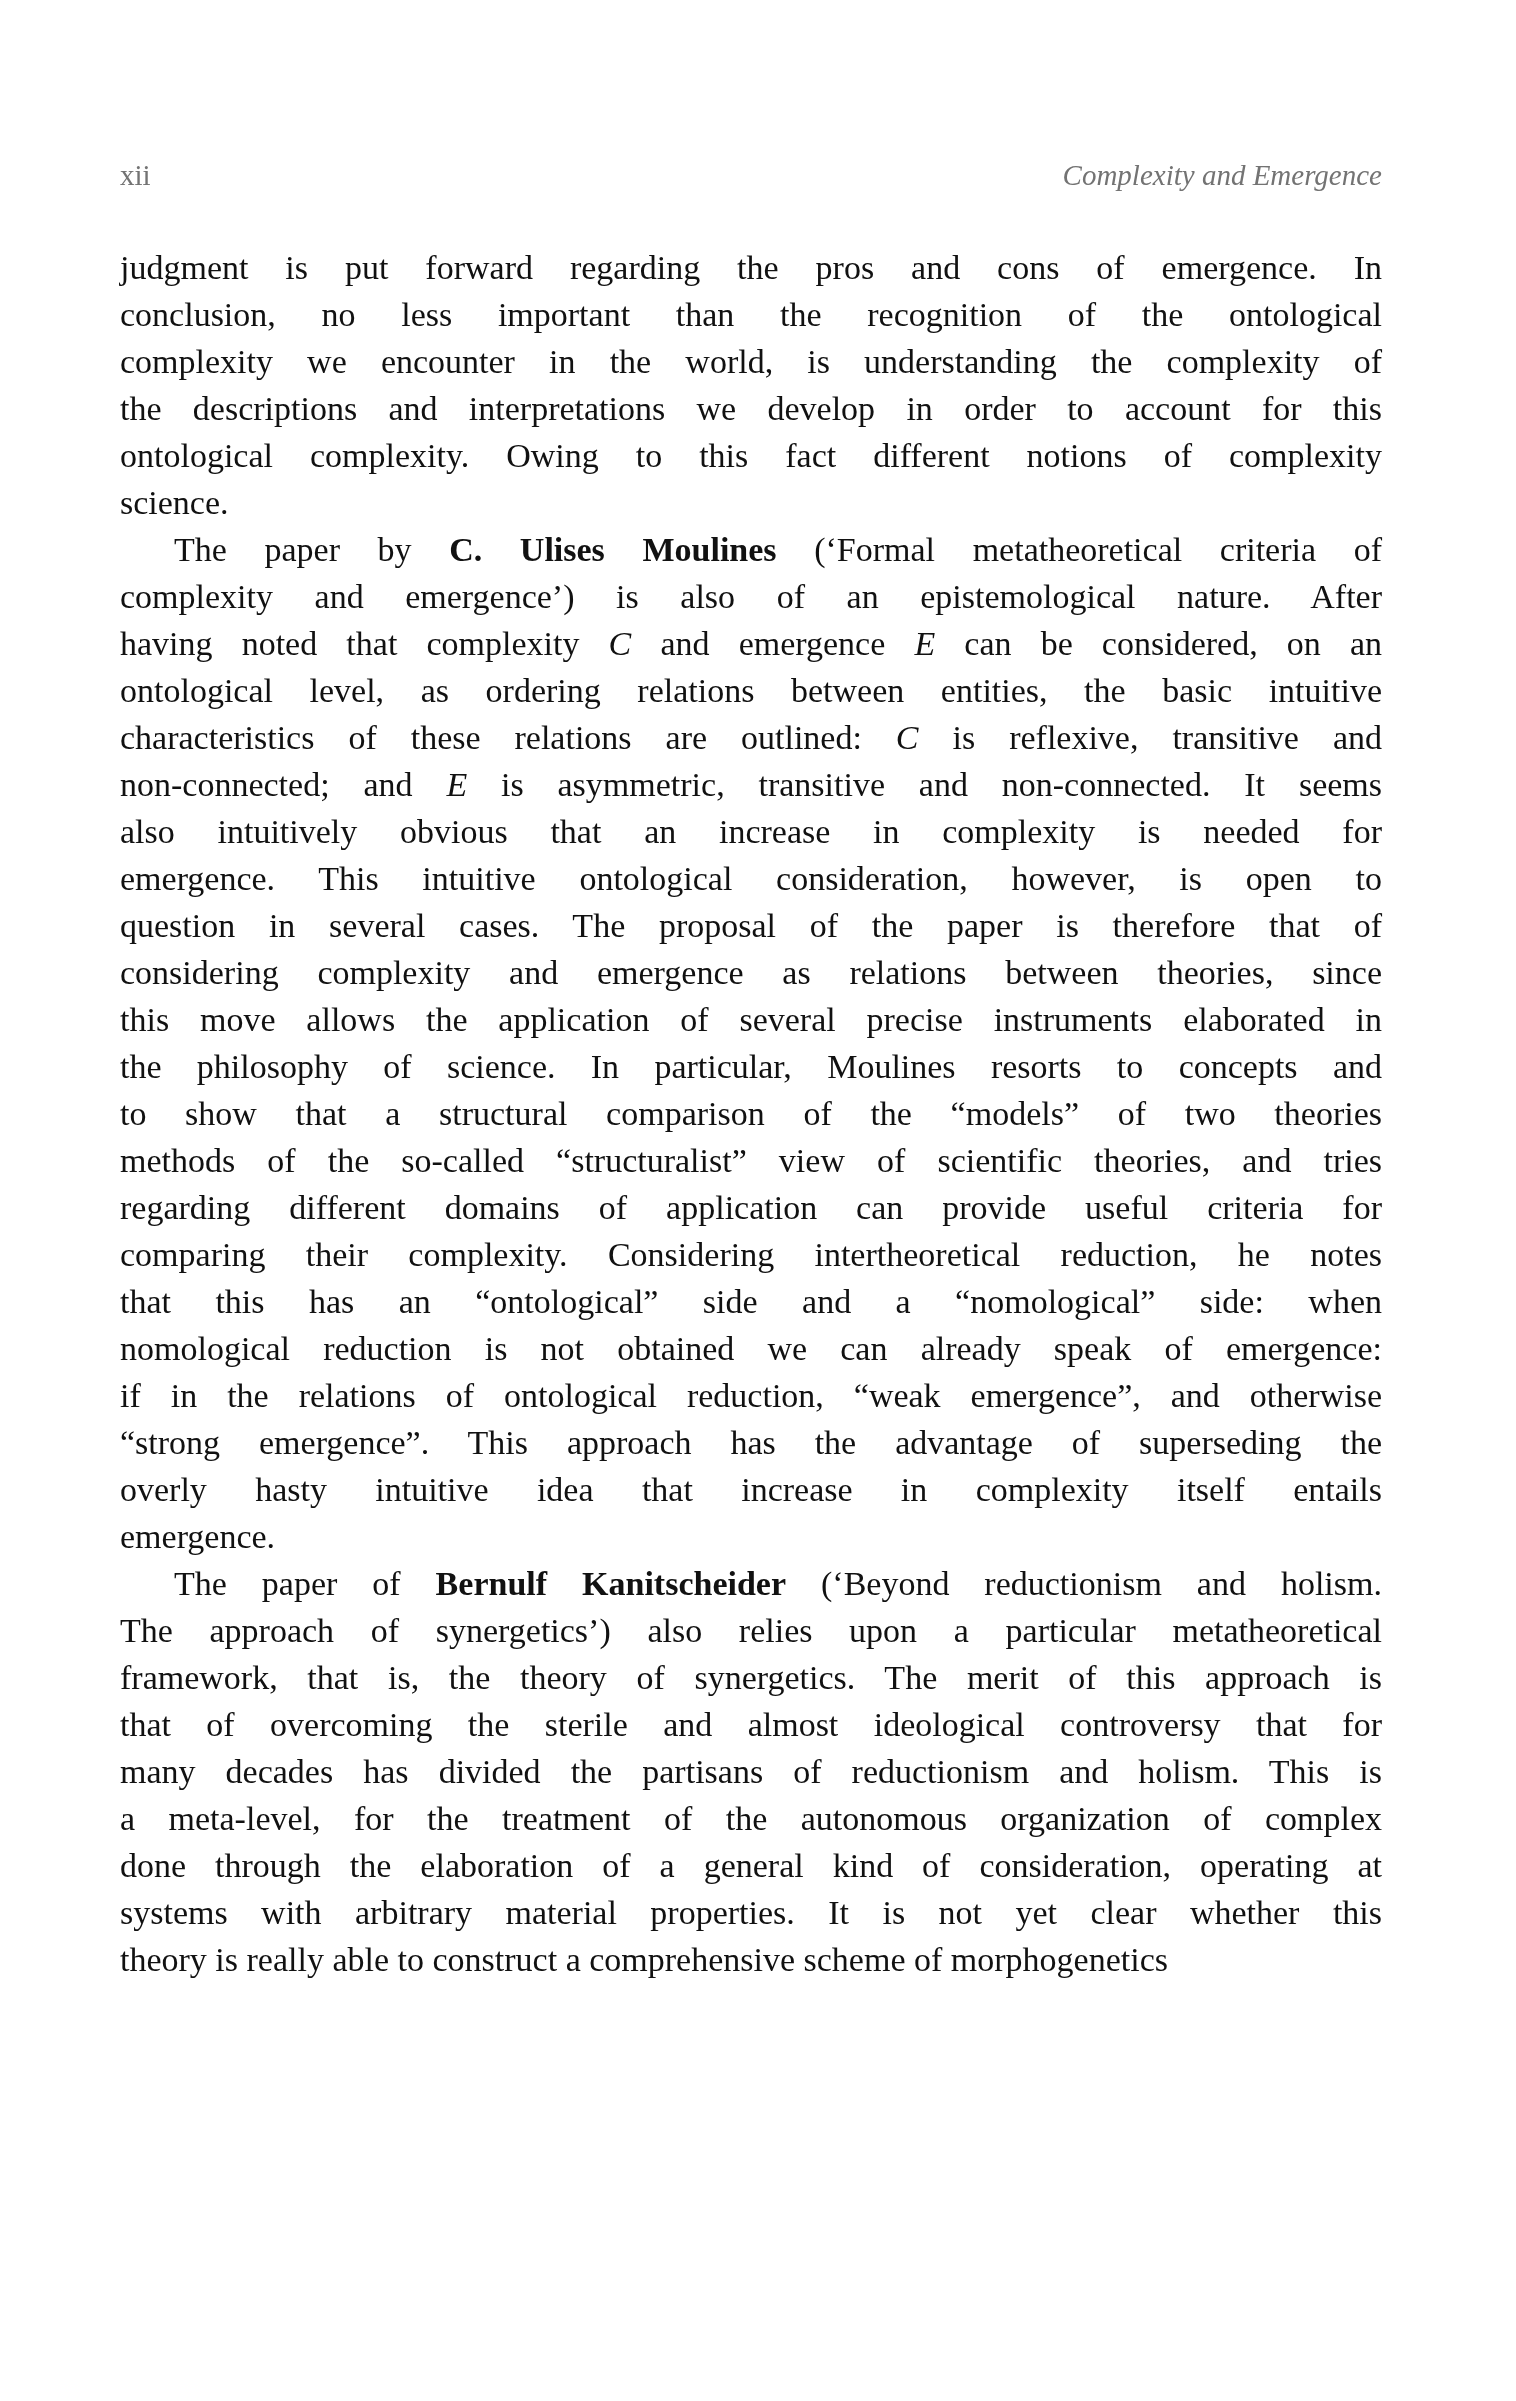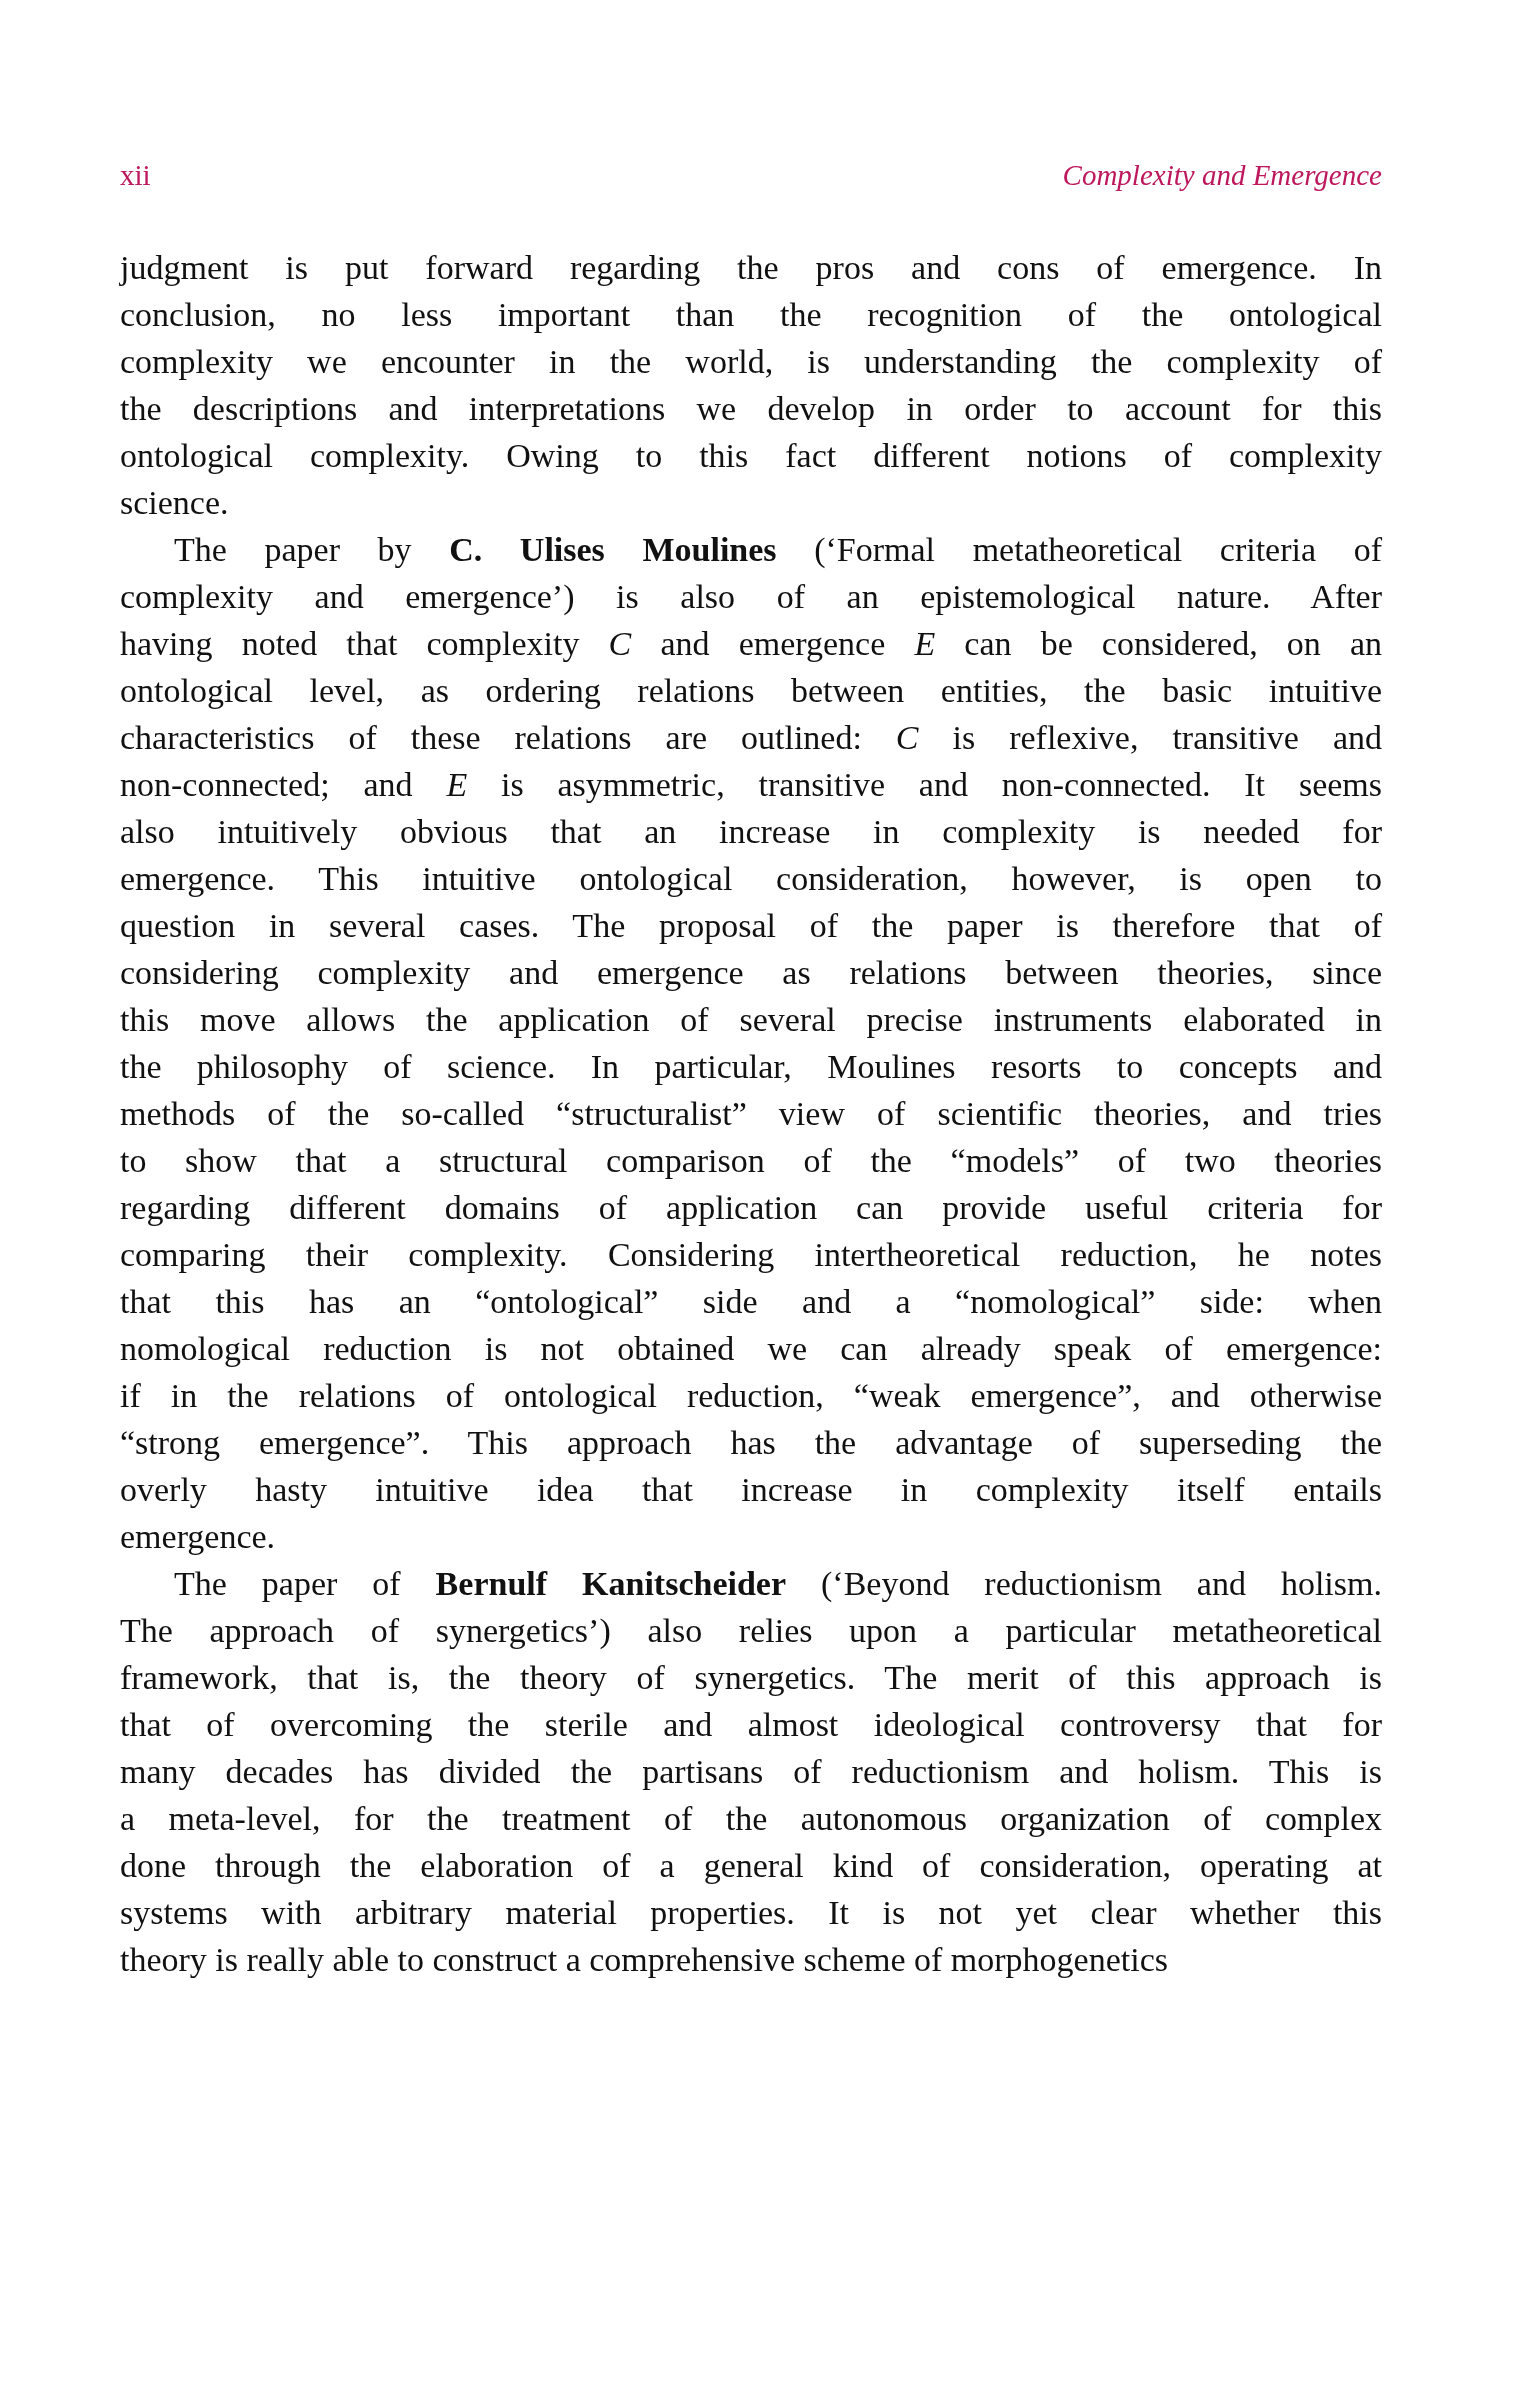--- a/index.html
+++ b/index.html
@@ -1,19 +1,19 @@
 <!DOCTYPE html>
 <html style="font-size:14.3px"><head>
 <meta charset="utf-8">
 <style>
   html, body { margin:0; padding:0; background:#ffffff; }
   body { width:1517px; height:2401px; position:relative; overflow:hidden; }
   .page { position:absolute; left:0; top:0; width:1517px; height:2401px; background:#fff; }
   .hdr { position:absolute; top:159px; left:120px; width:1262px; height:36px;
-         font-family:"Liberation Serif", serif; font-size:29px; color:#be185d; }
+         font-family:"Liberation Serif", serif; font-size:29px; color:#737373; }
   .hdr .pn { position:absolute; left:0; top:0; }
   .hdr .rt { position:absolute; right:0; top:0; font-style:italic; }
   .body { position:absolute; top:244px; left:120px; width:1262px;
           font-family:"Liberation Serif", serif; font-size:34px; color:#111; }
   .ln { display:block; height:47px; line-height:47px; white-space:nowrap;
         text-align:justify; text-align-last:justify; }
   .ln.last { text-align-last:left;font-family:Liberation Serif, serif; }
   .ln.ind { padding-left:54px; }
   b { font-weight:bold; }
   i { font-style:italic; }
@@ -41,22 +41,22 @@
         <span class="ln">having noted that complexity <i>C</i> and emergence <i>E</i> can be considered, on an</span>
         <span class="ln">ontological level, as ordering relations between entities, the basic intuitive</span>
         <span class="ln">characteristics of these relations are outlined: <i>C</i> is reflexive, transitive and</span>
         <span class="ln">non-connected; and <i>E</i> is asymmetric, transitive and non-connected. It seems</span>
         <span class="ln">also intuitively obvious that an increase in complexity is needed for</span>
         <span class="ln">emergence. This intuitive ontological consideration, however, is open to</span>
         <span class="ln">question in several cases. The proposal of the paper is therefore that of</span>
         <span class="ln">considering complexity and emergence as relations between theories, since</span>
         <span class="ln">this move allows the application of several precise instruments elaborated in</span>
         <span class="ln">the philosophy of science. In particular, Moulines resorts to concepts and</span>
+        <span class="ln">to show that a structural comparison of the “models” of two theories</span>
         <span class="ln">methods of the so-called “structuralist” view of scientific theories, and tries</span>
-        <span class="ln">to show that a structural comparison of the “models” of two theories</span>
         <span class="ln">regarding different domains of application can provide useful criteria for</span>
         <span class="ln">comparing their complexity. Considering intertheoretical reduction, he notes</span>
         <span class="ln">that this has an “ontological” side and a “nomological” side: when</span>
         <span class="ln">nomological reduction is not obtained we can already speak of emergence:</span>
         <span class="ln">if in the relations of ontological reduction, “weak emergence”, and otherwise</span>
         <span class="ln">“strong emergence”. This approach has the advantage of superseding the</span>
         <span class="ln">overly hasty intuitive idea that increase in complexity itself entails</span>
         <span class="ln last">emergence.</span>
       </div>
       <div>

